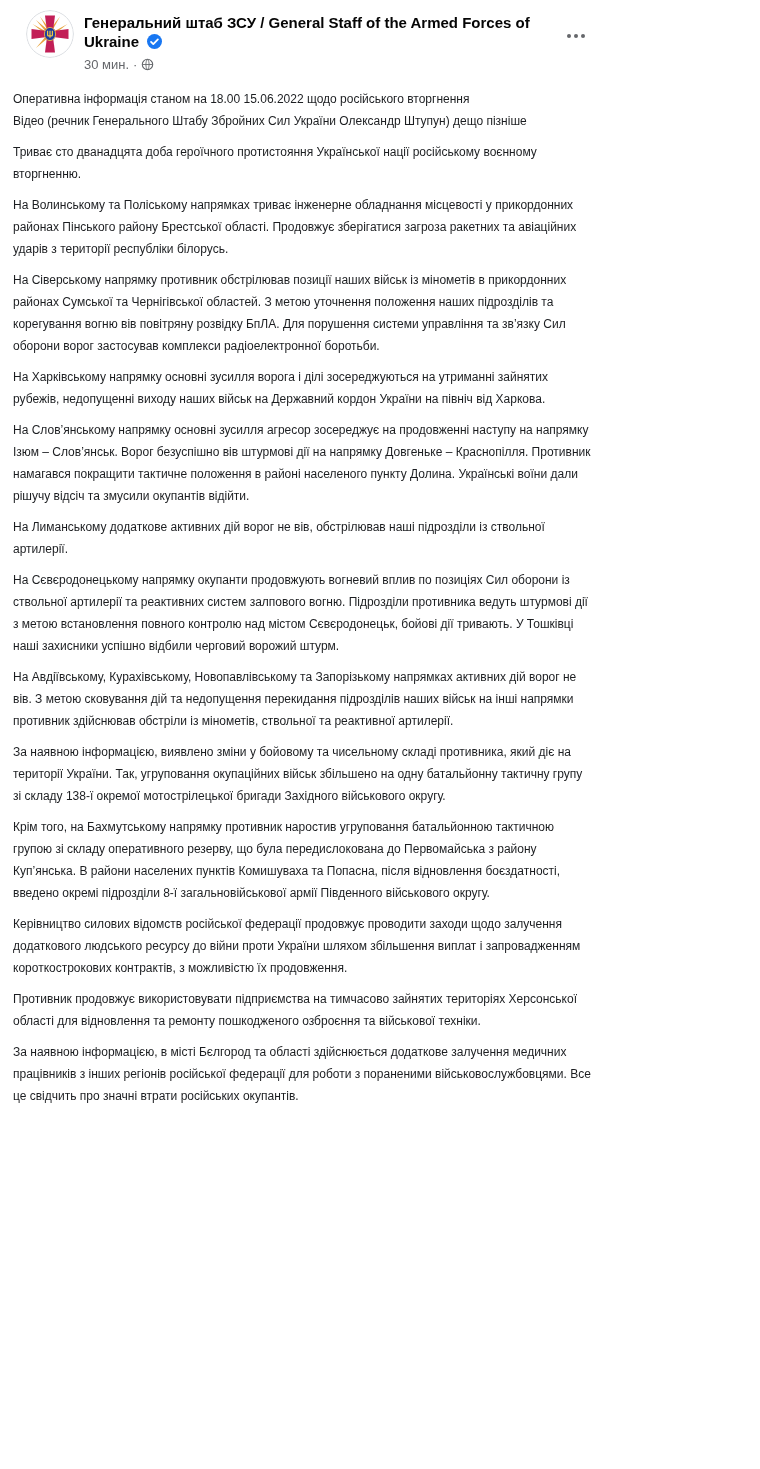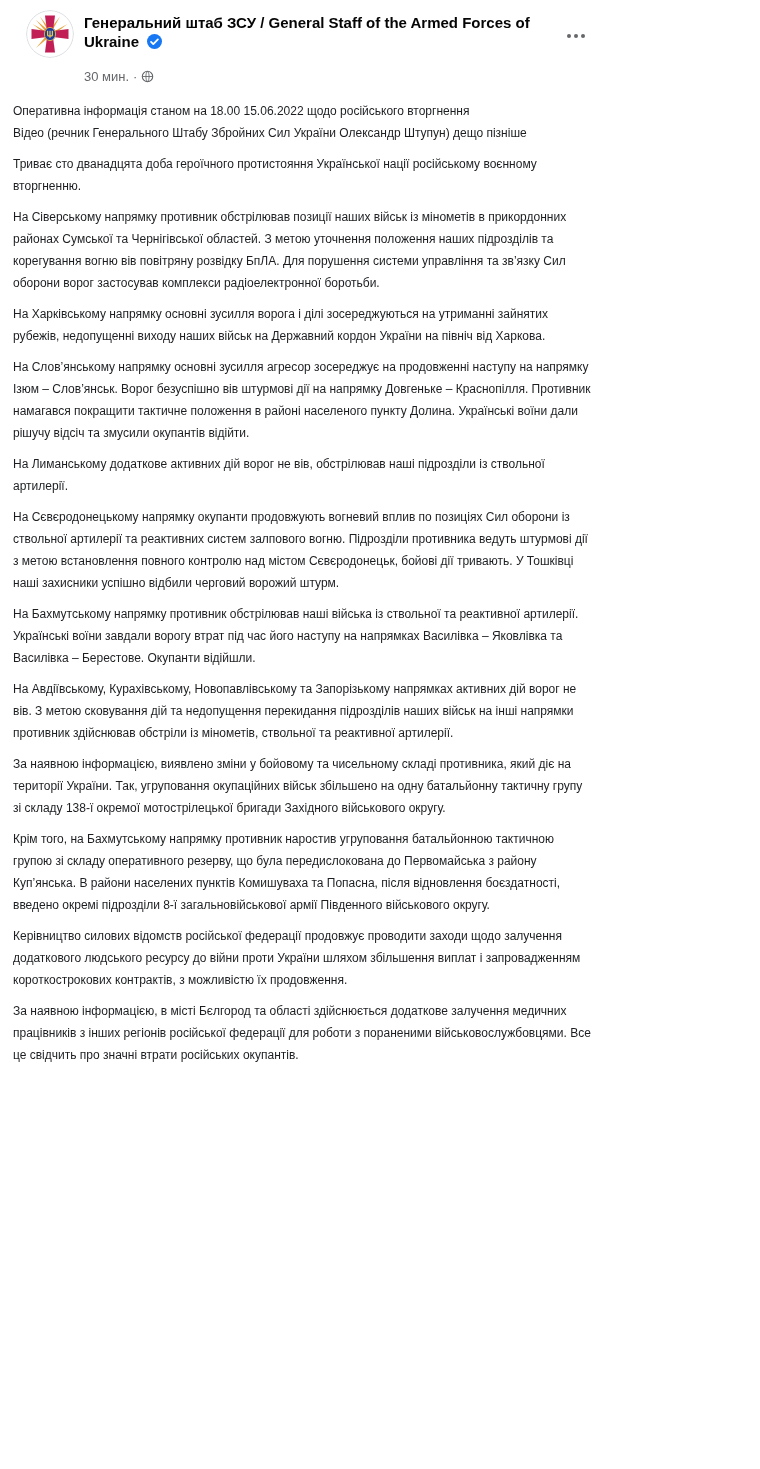--- a/index.html
+++ b/index.html
@@ -35,21 +35,21 @@
   }
   .verified-badge {
     display: inline-block;
     vertical-align: -2px;
     margin-left: 4px;
   }
   .meta-row {
     display: flex;
     align-items: center;
     gap: 4px;
-    margin-top: 16px;
+    margin-top: 4px;
     font-size: 13px;
     color: #65676b;
     line-height: 15px;
   }
   .menu-btn {
     flex: 0 0 auto;
     padding: 10px 4px 6px 8px;
     margin-top: 4px;
     cursor: pointer;
   }
@@ -127,26 +127,27 @@
         <circle cx="12" cy="12" r="2" fill="#65676b"></circle>
         <circle cx="19" cy="12" r="2" fill="#65676b"></circle>
       </svg>
     </div>
   </div>
 
   <div class="post-body">
       <p class="para">Оперативна інформація станом на 18.00 15.06.2022 щодо російського вторгнення
 Відео (речник Генерального Штабу Збройних Сил України Олександр Штупун) дещо пізніше</p>
       <p class="para">Триває сто дванадцята доба героїчного протистояння Української нації російському воєнному вторгненню.</p>
+      <p class="para">На Волинському та Поліському напрямках триває інженерне обладнання місцевості у прикордонних районах Пінського району Брестської області. Продовжує зберігатися загроза ракетних та авіаційних ударів з території республіки білорусь.</p>
       <p class="para">На Сіверському напрямку противник обстрілював позиції наших військ із мінометів в прикордонних районах Сумської та Чернігівської областей. З метою уточнення положення наших підрозділів та корегування вогню вів повітряну розвідку БпЛА. Для порушення системи управління та зв’язку Сил оборони ворог застосував комплекси радіоелектронної боротьби.</p>
       <p class="para">На Харківському напрямку основні зусилля ворога і ділі зосереджуються на утриманні зайнятих рубежів, недопущенні виходу наших військ на Державний кордон України на північ від Харкова.</p>
       <p class="para">На Слов’янському напрямку основні зусилля агресор зосереджує на продовженні наступу на напрямку Ізюм – Слов’янськ. Ворог безуспішно вів штурмові дії на напрямку Довгеньке – Краснопілля. Противник намагався покращити тактичне положення в районі населеного пункту Долина. Українські воїни дали рішучу відсіч та змусили окупантів відійти.</p>
       <p class="para">На Лиманському додаткове активних дій ворог не вів, обстрілював наші підрозділи із ствольної артилерії.</p>
       <p class="para">На Сєвєродонецькому напрямку окупанти продовжують вогневий вплив по позиціях Сил оборони із ствольної артилерії та реактивних систем залпового вогню. Підрозділи противника ведуть штурмові дії з метою встановлення повного контролю над містом Сєвєродонецьк, бойові дії тривають. У Тошківці наші захисники успішно відбили черговий ворожий штурм.</p>
-      <p class="para">На Бахмутському напрямку противник обстрілював наші війська із ствольної та реактивної артилерії. Українські воїни завдали ворогу втрат під час його наступу на напрямках Василівка – Яковлівка та Василівка – Берестове. Окупанти відійшли.</p>
       <p class="para">На Авдіївському, Курахівському, Новопавлівському та Запорізькому напрямках активних дій ворог не вів. З метою сковування дій та недопущення перекидання підрозділів наших військ на інші напрямки противник здійснював обстріли із мінометів, ствольної та реактивної артилерії.</p>
       <p class="para">За наявною інформацією, виявлено зміни у бойовому та чисельному складі противника, який діє на території України. Так, угруповання окупаційних військ збільшено на одну батальйонну тактичну групу зі складу 138-ї окремої мотострілецької бригади Західного військового округу.</p>
       <p class="para">Крім того, на Бахмутському напрямку противник наростив угруповання батальйонною тактичною групою зі складу оперативного резерву, що була передислокована до Первомайська з району Куп’янська. В райони населених пунктів Комишуваха та Попасна, після відновлення боєздатності, введено окремі підрозділи 8-ї загальновійськової армії Південного військового округу.</p>
       <p class="para">Керівництво силових відомств російської федерації продовжує проводити заходи щодо залучення додаткового людського ресурсу до війни проти України шляхом збільшення виплат і запровадженням короткострокових контрактів, з можливістю їх продовження.</p>
+      <p class="para">Противник продовжує використовувати підприємства на тимчасово зайнятих територіях Херсонської області для відновлення та ремонту пошкодженого озброєння та військової техніки.</p>
       <p class="para">За наявною інформацією, в місті Бєлгород та області здійснюється додаткове залучення медичних працівників з інших регіонів російської федерації для роботи з пораненими військовослужбовцями. Все це свідчить про значні втрати російських окупантів.</p>
     </div>
 
 </div>
 
 </body></html>

